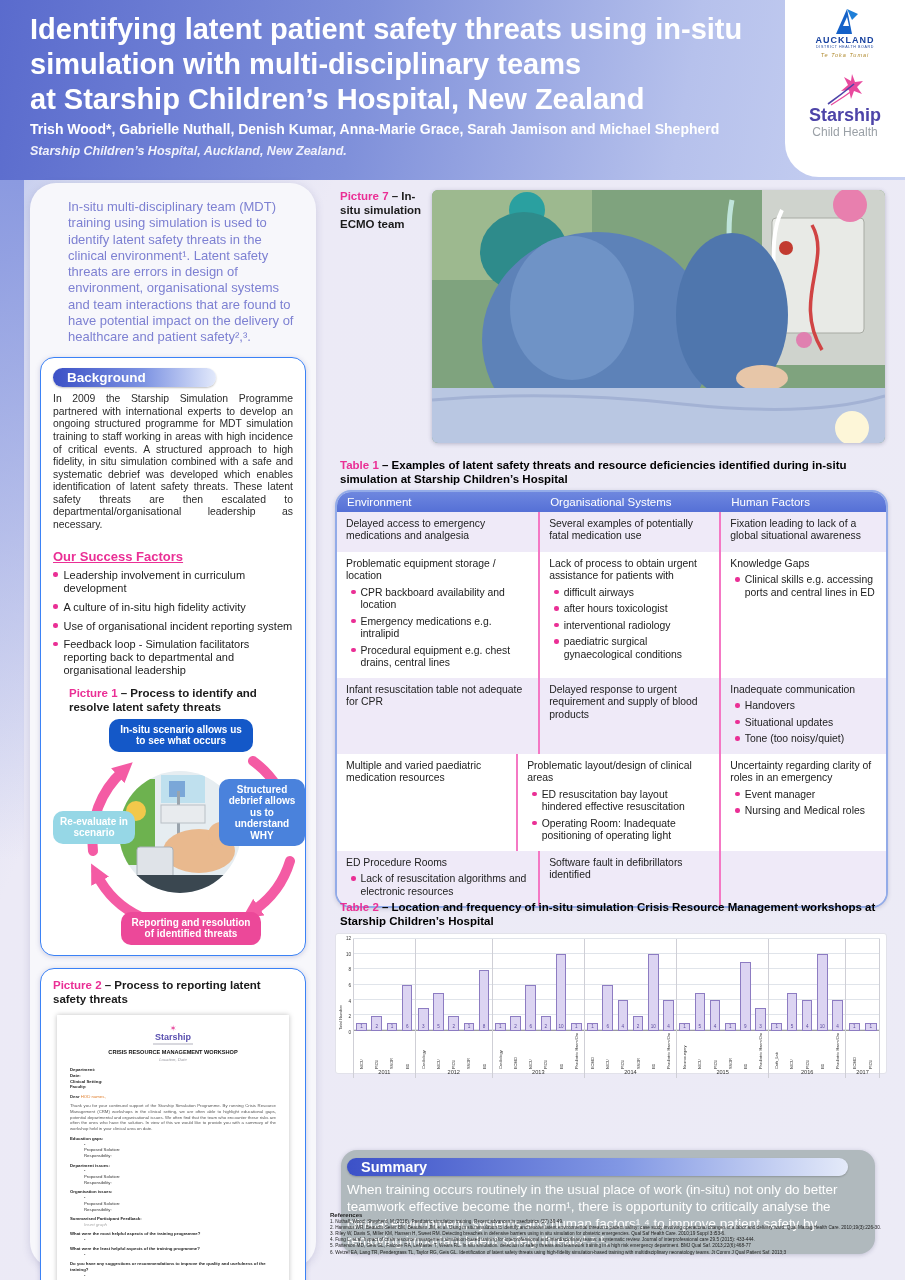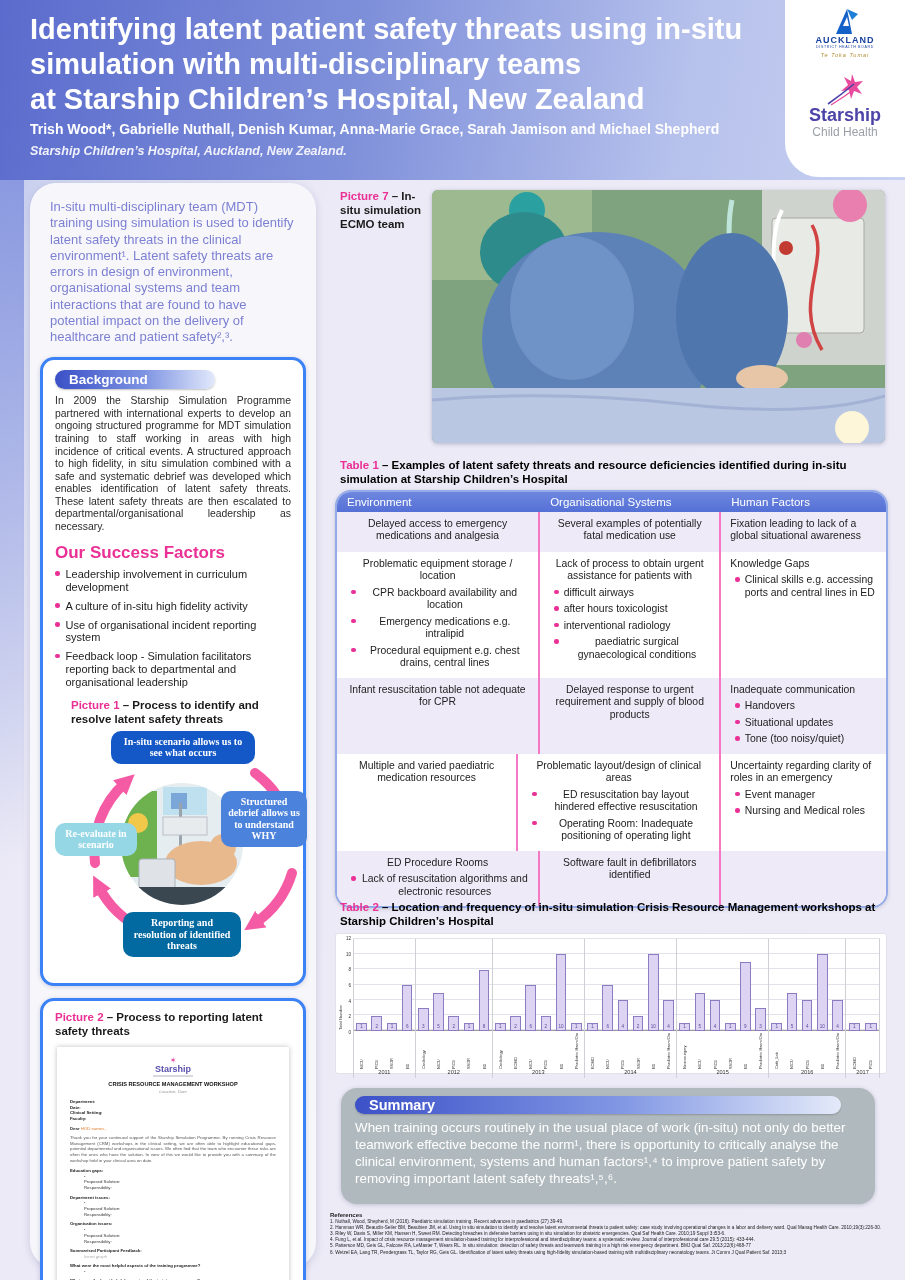--- a/index.html
+++ b/index.html
@@ -30,45 +30,45 @@
   .starship-logo{margin-top:14px;display:flex;flex-direction:column;align-items:center;line-height:1.05;}
   .ss-name{color:#4d44a8;font-weight:bold;font-size:18px;}
   .ss-sub{color:#9aa0a6;font-size:12px;margin-top:1px;}
 
   .left-decor{position:absolute;left:0;top:180px;width:24px;height:680px;
     background:linear-gradient(180deg,#8b9ae0,rgba(236,234,246,0));}
 
   
   .left-card{position:absolute;left:30px;top:183px;width:286px;height:1085px;background:#f7f7fb;
     border-radius:26px;box-shadow:0 2px 8px rgba(80,80,140,.20);}
-  .intro{padding:16px 20px 12px;color:var(--purple-text);font-size:13px;line-height:1.25;}
-  .panel{background:#fff;border-radius:14px;margin:0 10px;border:3px solid #3b82f6;
+  .intro{padding:16px 20px 12px;color:var(--purple-text);font-size:13px;line-height:1.25;margin-left:18px;}
+  .panel{background:#fff;border-radius:14px;margin:0 10px;border:1px solid #3b82f6;
     box-shadow:0 1px 5px rgba(100,100,160,.28);padding:10px 12px;}
   .bg-pill{background:linear-gradient(90deg,#3b50c6,#7c92e2 55%,#e2e9fb);color:#fff;font-weight:bold;
     font-size:13.5px;border-radius:999px;padding:2px 14px;width:68%;margin-bottom:6px;
     box-shadow:0 1px 2px rgba(0,0,0,.25);}
   .bg-body{font-size:10.4px;line-height:1.21;text-align:justify;color:#2b2b2b;}
-  .sf-heading{color:var(--pink);font-weight:bold;font-size:17px;margin:9px 0 5px;}
+  .sf-heading{color:var(--pink);font-weight:bold;font-size:13px;margin:17px 0 5px;text-decoration:underline;}
   .sf-list{list-style:none;}
   .sf-item{font-size:11px;line-height:1.18;margin-bottom:6px;display:flex;gap:6px;color:#1d1d1d;}
   .dot{width:4.5px;height:4.5px;background:var(--pink);border-radius:50%;margin-top:3.5px;flex:none;}
   .pic-caption{font-weight:bold;font-size:11.5px;color:#1b1b1b;line-height:1.2;}
   .pic1-caption{margin:10px 2px 2px 16px;}
   .cap-label{color:var(--pink);}
 
   
-  .diagram{position:relative;width:252px;height:226px;margin:4px auto 16px;font-family:Liberation Serif, serif;}
+  .diagram{position:relative;width:252px;height:226px;margin:4px auto 0;}
   .diagram svg.arrows{position:absolute;left:0;top:0;}
   .center-photo{position:absolute;left:66px;top:52px;width:122px;height:122px;border-radius:50%;
     overflow:hidden;box-shadow:0 0 0 2px #fff;}
   .node{position:absolute;color:#fff;font-weight:bold;font-size:10px;line-height:1.15;text-align:center;
     border-radius:10px;padding:5px 7px;}
   .node-top{left:56px;top:0;width:144px;background:#1458c8;}
   .node-right{right:0;top:60px;width:86px;background:#4a82dc;}
-  .node-bottom{left:68px;bottom:0;width:118px;background:#0369a1;}
+  .node-bottom{left:68px;bottom:0;width:140px;background:#ec4899;}
   .node-left{left:0;top:92px;width:82px;background:#96d7e6;}
 
   
   .panel2{margin-top:12px;padding:10px 12px 16px;}
   .doc{width:232px;margin:8px auto 0;background:#fff;box-shadow:0 0 5px rgba(0,0,0,.25);
     padding:10px 13px;font-size:4.3px;color:#333;height:292px;line-height:1.35;}
   .doc-logo{display:flex;flex-direction:column;align-items:center;line-height:1;}
   .doc-star{color:#e84a9e;font-size:8px;}
   .doc-logo-name{color:#5a50b0;font-weight:bold;font-size:9px;}
   .doc-logo-bar{width:40px;height:1.5px;background:#d8d8de;margin-top:1.5px;}
@@ -92,21 +92,21 @@
   .photo3{position:absolute;left:432px;top:190px;width:453px;height:253px;border-radius:6px;overflow:hidden;
     box-shadow:0 1px 4px rgba(60,60,100,.3);}
   .t1-caption{position:absolute;left:340px;top:458px;width:548px;font-size:11.5px;font-weight:bold;line-height:1.25;}
   .table1{position:absolute;left:335px;top:490px;width:553px;background:#fff;border:2px solid var(--tbl-border);
     border-radius:16px;overflow:hidden;box-shadow:0 1px 4px rgba(60,60,100,.2);}
   .t1-header{display:flex;background:linear-gradient(180deg,#6e87df,#5570d6);color:#fff;font-size:11.5px;}
   .th{padding:4px 10px;}
   .t1-row{display:flex;font-size:10.4px;line-height:1.2;color:#222;}
   .c1{width:37%;}.c2{width:33%;}.c3{width:30%;}
   .cell{padding:6px 9px 8px;}
-  .t1-row .c1,.t1-row .c2{border-right:2px solid var(--tbl-sep);text-align:center;}
+  .t1-row .c1,.t1-row .c2{border-right:2px solid var(--tbl-sep);}
   .alt{background:var(--alt-row);}
   .cell-title{margin-bottom:1px;}
   .cell-bullets{list-style:none;}
   .cell-bullets li{display:flex;gap:5px;margin:4px 0 0 5px;}
   .cell-bullets .dot{margin-top:3px;}
 
   .t2-caption{position:absolute;left:340px;top:900px;width:548px;font-size:11.5px;font-weight:bold;line-height:1.25;}
   .chart{position:absolute;left:335px;top:933px;width:552px;height:141px;background:#fff;
     border:1px solid #e2e2ea;display:flex;padding:4px 6px 2px 2px;border-radius:3px;}
   .y-title{writing-mode:vertical-rl;transform:rotate(180deg);font-size:4.2px;color:#444;height:92px;flex:none;}
@@ -120,22 +120,22 @@
   .cgroup:first-child{border-left:1px solid #cfcfd6;}
   .gcols{display:flex;}
   .bcol{flex:1;display:flex;flex-direction:column;align-items:center;min-width:0;}
   .bzone{height:92px;width:100%;display:flex;align-items:flex-end;justify-content:center;}
   .bar{width:70%;max-width:13px;background:#dcd4f2;border:1px solid #8d7cc2;position:relative;}
   .bval{position:absolute;bottom:1px;left:-4px;right:-4px;text-align:center;font-size:4.6px;color:#5b4a9e;}
   .xlab{height:36px;writing-mode:vertical-rl;transform:rotate(180deg);font-size:3.9px;color:#333;
     margin-top:2px;overflow:hidden;white-space:nowrap;}
   .gyear{font-size:5.6px;text-align:center;color:#333;height:9px;}
 
-  .summary{position:absolute;left:341px;top:1088px;width:534px;height:116px;background:#b0b9bd;
-    border-radius:16px;padding:8px 14px;box-shadow:0 1px 4px rgba(60,60,100,.25);}
+  .summary{position:absolute;left:341px;top:1150px;width:534px;height:104px;background:#b0b9bd;
+    border-radius:16px;padding:8px 6px;box-shadow:0 1px 4px rgba(60,60,100,.25);}
   .sum-pill{background:linear-gradient(90deg,#3c51c8,#8298e4 55%,#e4eaf9);color:#fff;font-weight:bold;
     font-size:14.5px;border-radius:999px;padding:1px 14px;width:96%;margin-bottom:5px;
     box-shadow:0 1px 2px rgba(0,0,0,.2);}
   .sum-body{color:#fff;font-size:13.4px;line-height:1.27;}
 
   .references{position:absolute;left:330px;top:1212px;width:562px;color:#1b1b1b;}
   .ref-heading{font-size:6px;font-weight:bold;margin-bottom:1px;}
   .ref-list{list-style:none;}
   .ref-item{font-size:4.7px;line-height:1.3;}
 </style>

